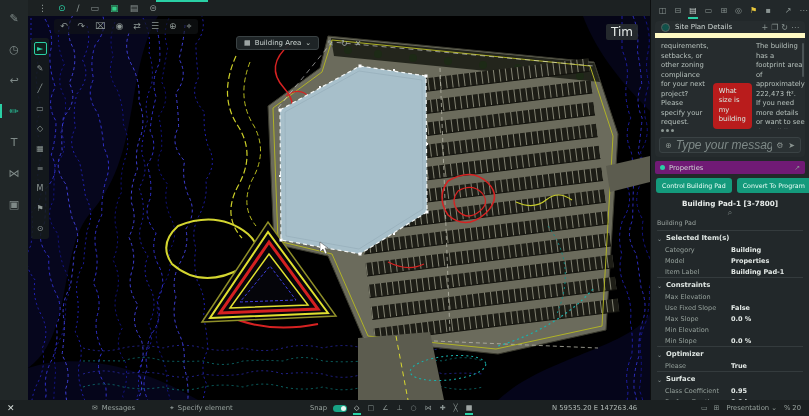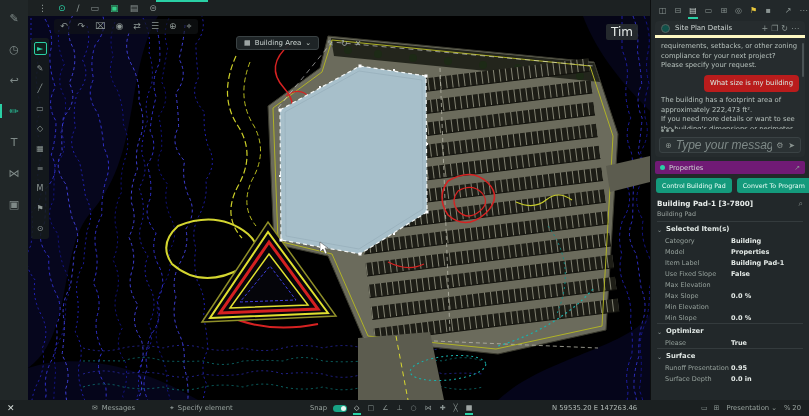--- a/index.html
+++ b/index.html
@@ -43,25 +43,25 @@
   
   .right-panel{position:absolute;left:650px;top:0;width:159px;height:400px;background:#22282a;
     border-left:1px solid #0c0e0f;display:flex;flex-direction:column;z-index:7;}
   .panel-toolbar{height:20px;display:flex;align-items:center;gap:6px;padding:0 7px;}
   .pt-icon{font-size:8px;color:#8a9492;cursor:pointer;padding:2px 1px;}
   .pt-icon.underline{box-shadow:0 2px 0 #2ad0a5;color:#cfd8d4;}
   .pt-spacer{flex:1;}
 
   .chat-card{margin:1px 4px 0 4px;background:#262c2e;border-radius:4px;height:136px;
     display:flex;flex-direction:column;position:relative;}
-  .chat-header{height:17px;display:flex;align-items:center;gap:5px;padding:0 6px;border-bottom:3px solid #fef9c3;}
+  .chat-header{height:17px;display:flex;align-items:center;gap:5px;padding:0 6px;border-bottom:5px solid #fef9c3;}
   .avatar{width:9px;height:9px;border-radius:50%;background:#11514a;border:1px solid #57625f;flex:0 0 auto;}
   .chat-title{font-size:7px;color:#cdd5d2;flex:1;}
   .ch-icon{font-size:8px;color:#8a9492;cursor:pointer;margin-left:3px;}
-  .chat-messages{flex:1;overflow:hidden;display:flex;flex-direction:column;gap:4px;padding:4px 6px 0 6px;}
+  .chat-messages{flex:1;overflow:hidden;display:flex;gap:4px;padding:4px 6px 0 6px;}
   .msg{font-size:6.8px;line-height:1.4;white-space:pre-line;}
   .msg.assistant{color:#b6c1bc;}
   .msg.user{align-self:flex-end;background:#b91c1c;color:#d8ece4;border-radius:4px;padding:4px 6px;max-width:82%;}
   .typing{display:flex;gap:2px;padding:0 6px 2px 6px;}
   .typing b{width:3px;height:3px;border-radius:50%;background:#8d9894;font-size:0;}
   .chat-input{margin:3px 4px 4px 4px;height:16px;background:#2b3234;border:1px solid #3a4244;
     border-radius:3px;display:flex;align-items:center;gap:4px;padding:0 5px;}
   .chat-input input{flex:1;background:none;border:none;outline:none;color:#cfd8d4;font-size:12px;min-width:0;font-style:italic;}
   .chat-input input::placeholder{color:#7e8987;}
   .ci-icon{font-size:8px;color:#8a9390;cursor:pointer;}
@@ -71,21 +71,21 @@
     display:flex;align-items:center;gap:4px;padding:0 5px;font-size:6.8px;color:#cfd8d4;}
   .green-dot{width:5px;height:5px;border-radius:50%;background:#2ad0a5;}
   .pb-spacer{flex:1;}
   .pb-icon{font-size:7px;color:#8a9492;cursor:pointer;}
 
   .action-buttons{display:flex;gap:5px;padding:4px 5px 2px 5px;}
   .btn{background:#149a7c;color:#eafff8;font-size:6.3px;padding:4px 6px;border-radius:3px;
     cursor:pointer;white-space:nowrap;}
 
   .details{flex:1;padding:4px 6px 0 6px;font-size:6.5px;overflow:hidden;position:relative;}
-  .details-title{font-size:7.2px;font-weight:bold;color:#e8edeb;display:flex;}
+  .details-title{font-size:7.2px;font-weight:bold;color:#e8edeb;display:flex;align-items:center;flex-direction:column;}
   .details-title .t{flex:1;}
   .dt-search{font-size:8px;color:#8a9492;cursor:pointer;font-weight:normal;}
   .details-sub{color:#9aa39f;font-size:6.3px;margin:1px 0 4px 0;}
   .section-header{display:flex;align-items:center;gap:4px;border-top:1px solid #343b3d;
     padding:3px 0 2px 0;font-weight:bold;color:#dfe6e3;font-size:6.8px;cursor:pointer;}
   .caret{color:#8a9492;font-size:6px;}
   .prop-row{display:flex;padding:1.5px 0 1.5px 8px;color:#95a09b;}
   .prop-label{width:66px;flex:0 0 auto;}
   .prop-value{font-weight:bold;color:#e4eae7;}
 
@@ -362,27 +362,31 @@
             <span class="prop-value">Building</span>
           </div>
           <div class="prop-row">
             <span class="prop-label">Model</span>
             <span class="prop-value">Properties</span>
           </div>
           <div class="prop-row">
             <span class="prop-label">Item Label</span>
             <span class="prop-value">Building Pad-1</span>
           </div>
+          <div class="section-header">
+            <span class="caret">⌄</span>
+            <span>Constraints</span>
+          </div>
+          <div class="prop-row">
+            <span class="prop-label">Max Elevation</span>
+            <span class="prop-value"></span>
+          </div>
           <div class="prop-row">
             <span class="prop-label">Use Fixed Slope</span>
             <span class="prop-value">False</span>
-          </div>
-          <div class="prop-row">
-            <span class="prop-label">Max Elevation</span>
-            <span class="prop-value"></span>
           </div>
           <div class="prop-row">
             <span class="prop-label">Max Slope</span>
             <span class="prop-value">0.0 %</span>
           </div>
           <div class="prop-row">
             <span class="prop-label">Min Elevation</span>
             <span class="prop-value"></span>
           </div>
           <div class="prop-row">
@@ -395,21 +399,21 @@
           </div>
           <div class="prop-row">
             <span class="prop-label">Please</span>
             <span class="prop-value">True</span>
           </div>
           <div class="section-header">
             <span class="caret">⌄</span>
             <span>Surface</span>
           </div>
           <div class="prop-row">
-            <span class="prop-label">Runoff Presentation</span>
+            <span class="prop-label">Class Coefficient</span>
             <span class="prop-value">0.95</span>
           </div>
           <div class="prop-row">
             <span class="prop-label">Surface Depth</span>
             <span class="prop-value">0.0 in</span>
           </div>
         </div>
 
     </div>
   </div>

